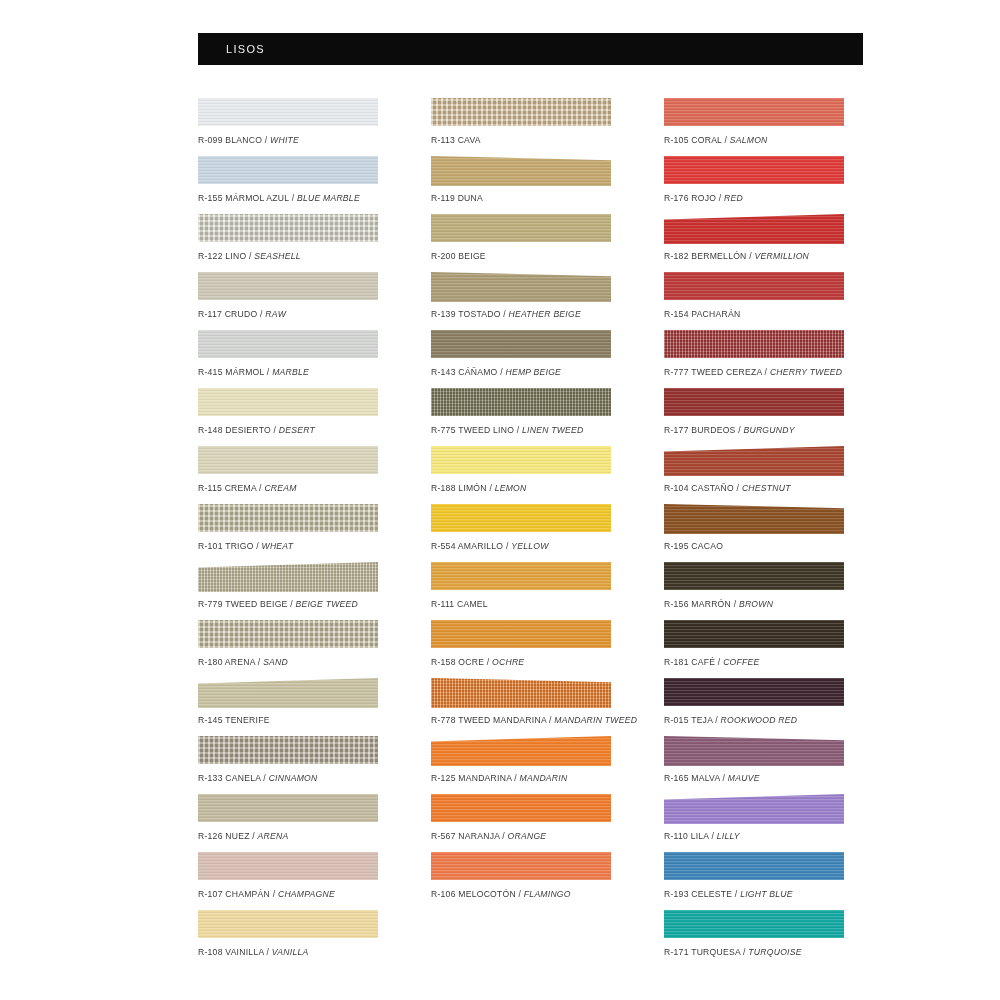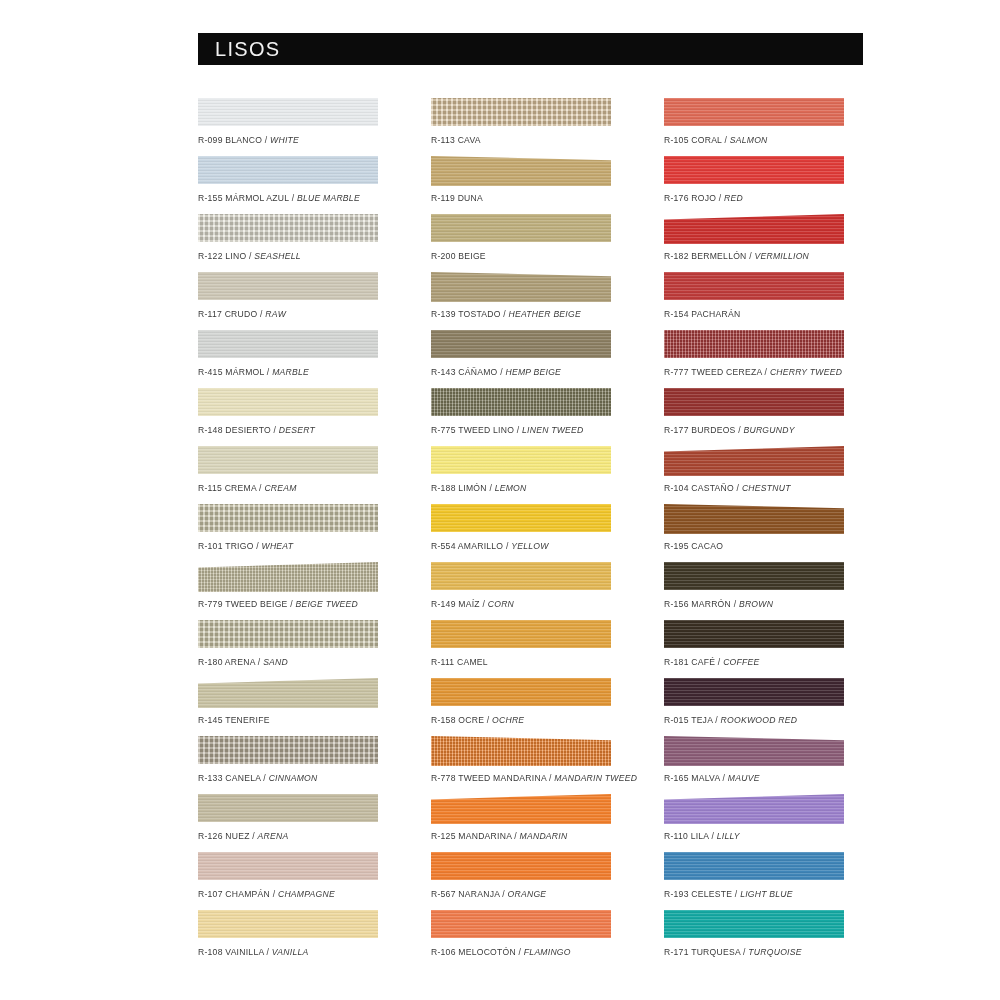--- a/index.html
+++ b/index.html
@@ -14,23 +14,23 @@
   
   .banner{
     position:absolute;
     left:198px;top:33px;
     width:665px;height:32px;
     background:#0b0b0b;
     display:flex;align-items:center;
   }
   .banner-title{
     color:#f2f2f2;
-    font-size:20px;
+    font-size:11px;
     letter-spacing:1.3px;
-    padding-left:17px;
+    padding-left:28px;
     font-family:"Liberation Sans","DejaVu Sans",sans-serif;
     font-weight:400;
   }
 
   
   .grid{
     position:absolute;
     left:198px;top:95px;
     width:670px;
     display:flex;
@@ -296,28 +296,20 @@
         <div class="swatch-item">
           <div class="swatch-wrap">
             <div class="swatch" style="background-color: rgb(240, 197, 42);">
               <div class="weave"></div>
             </div>
           </div>
           <div class="caption"><span>R-554 AMARILLO</span><span class="sep"> / </span><span class="en">YELLOW</span></div>
         </div>
         <div class="swatch-item">
           <div class="swatch-wrap">
-            <div class="swatch" style="background-color: rgb(226, 183, 85);">
-              <div class="weave"></div>
-            </div>
-          </div>
-          <div class="caption"><span>R-149 MAÍZ</span><span class="sep"> / </span><span class="en">CORN</span></div>
-        </div>
-        <div class="swatch-item">
-          <div class="swatch-wrap">
             <div class="swatch" style="background-color: rgb(224, 163, 63);">
               <div class="weave"></div>
             </div>
           </div>
           <div class="caption"><span>R-111 CAMEL</span></div>
         </div>
         <div class="swatch-item">
           <div class="swatch-wrap">
             <div class="swatch" style="background-color: rgb(224, 149, 53);">
               <div class="weave"></div>

